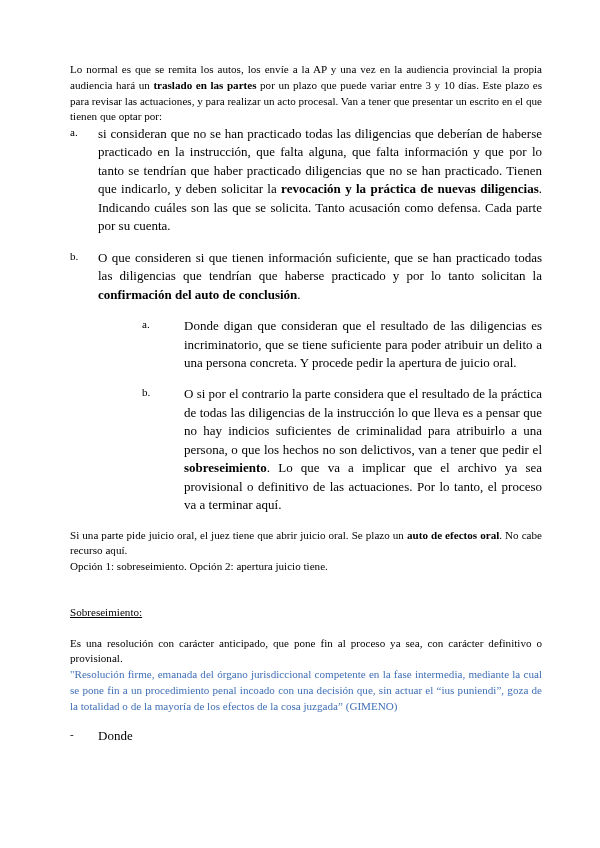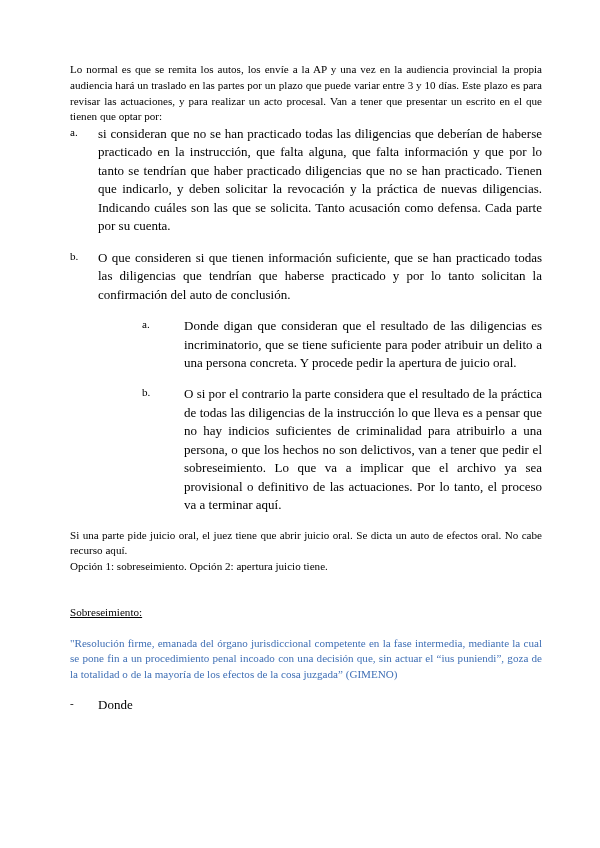--- a/index.html
+++ b/index.html
@@ -60,21 +60,21 @@
     margin-left: 72px;
   }
   .lvl2 > .li-marker {
     width: 42px;
   }
   
   .lvl-dash > .li-marker {
     width: 28px;
   }
   b, .bold {
-    font-weight: normal;
+    font-weight: bold;
     margin-top: 18px;
   }
   .u {
     text-decoration: underline;
   }
   .quote {
     color: #3f6fb5;
     font-size: 11.1px;
     line-height: 1.42;
     text-align: justify;
@@ -122,31 +122,32 @@
     <li class="li-row lvl2">
       <span class="li-marker">b.</span>
       <span class="li-body">
         <span>O si por el contrario la parte considera que el resultado de la práctica de todas las diligencias de la instrucción lo que lleva es a pensar que no hay indicios suficientes de criminalidad para atribuirlo a una persona, o que los hechos no son delictivos, van a tener que pedir el </span><b>sobreseimiento</b><span>. Lo que va a implicar que el archivo ya sea provisional o definitivo de las actuaciones. Por lo tanto, el proceso va a terminar aquí.</span>
       </span>
     </li>
 
   </ul>
 
   <div class="para">
-    <span>Si una parte pide juicio oral, el juez tiene que abrir juicio oral. Se dicta un </span><b>auto de efectos oral</b><span>. No cabe recurso aquí.</span>
+    <span>Si una parte pide juicio oral, el juez tiene que abrir juicio oral. Se plazo un </span><b>auto de efectos oral</b><span>. No cabe recurso aquí.</span>
   </div>
 
   <div class="para">Opción 1: sobreseimiento. Opción 2: apertura juicio tiene.</div>
 
   <div class="spacer-lg"></div>
 
   <div class="heading-u">
     <span class="u">Sobreseimiento:</span>
   </div>
 
+  <div class="para">Es una resolución con carácter anticipado, que pone fin al proceso ya sea, con carácter definitivo o provisional.</div>
 
   <div class="quote">"Resolución firme, emanada del órgano jurisdiccional competente en la fase intermedia, mediante la cual se pone fin a un procedimiento penal incoado con una decisión que, sin actuar el “ius puniendi”, goza de la totalidad o de la mayoría de los efectos de la cosa juzgada” (GIMENO)</div>
 
 
   <ul class="list">
     <li class="li-row lvl-dash">
       <span class="li-marker">-</span>
       <span class="li-body">Donde</span>
     </li>
   </ul>

